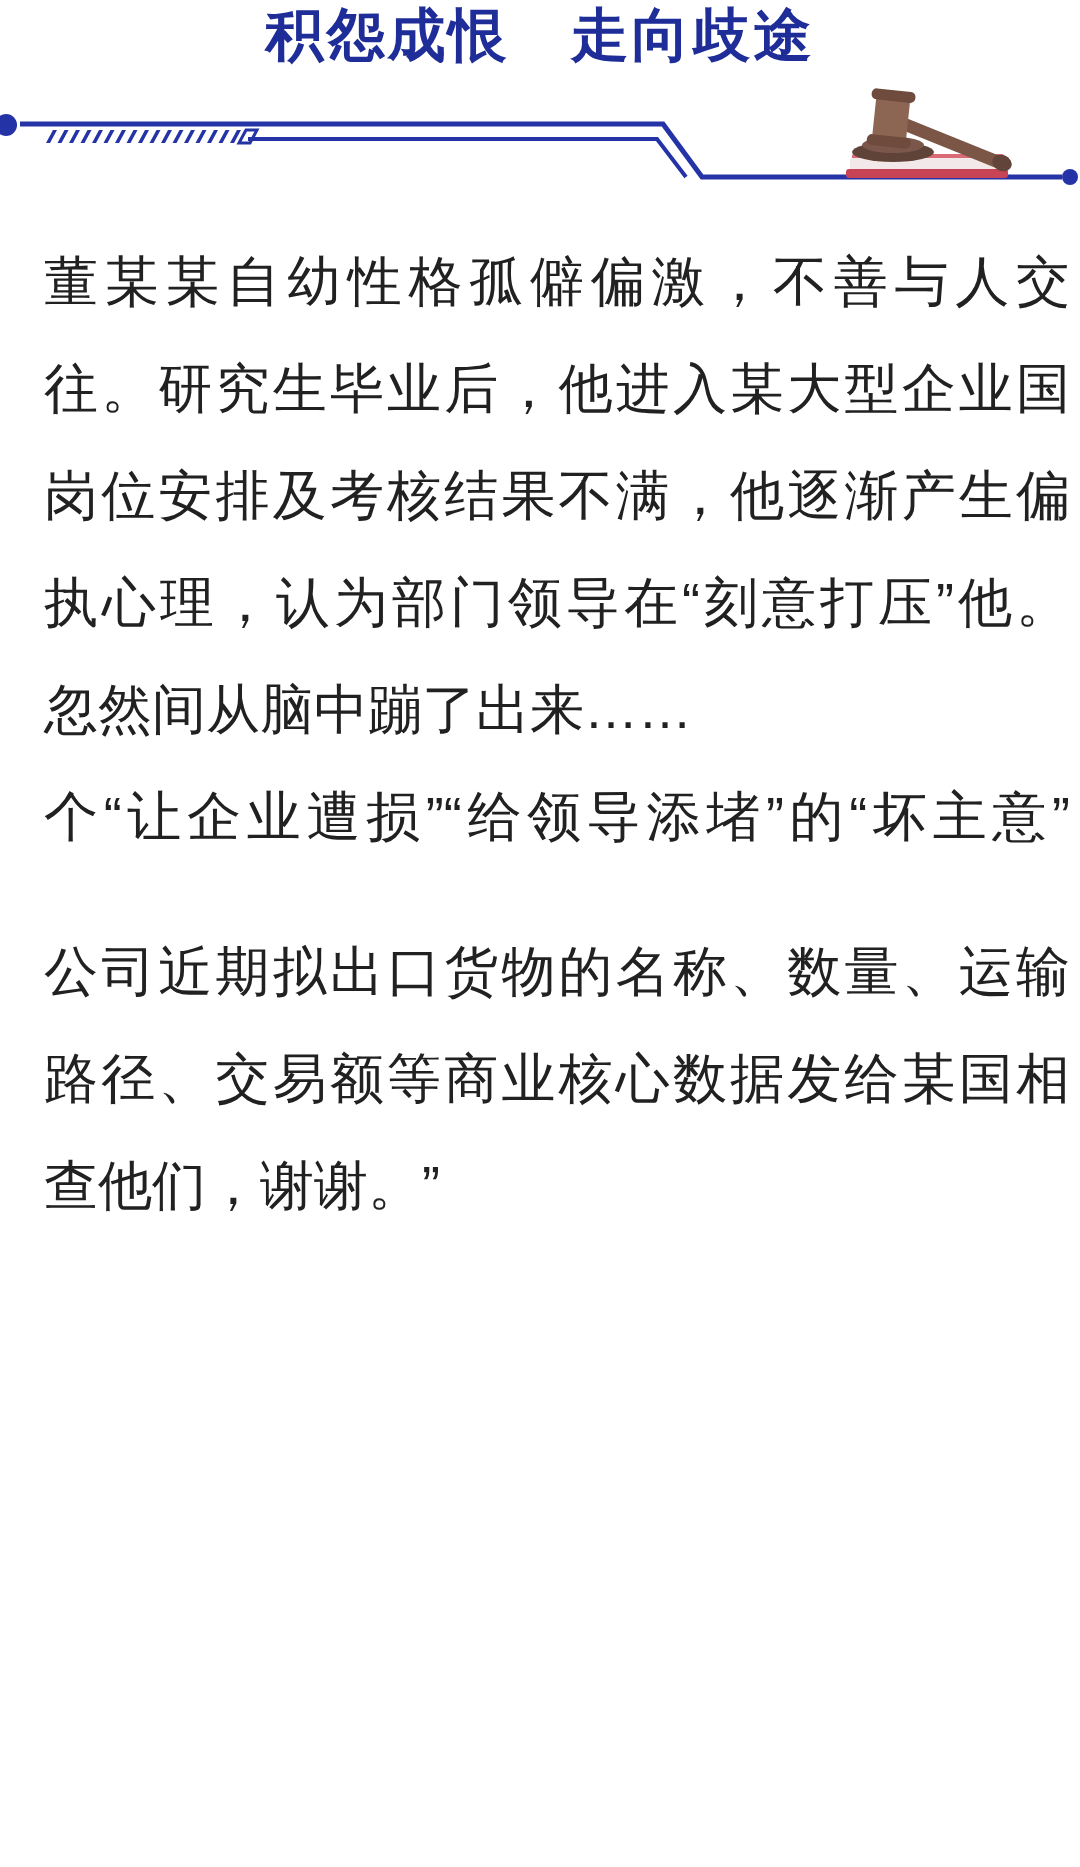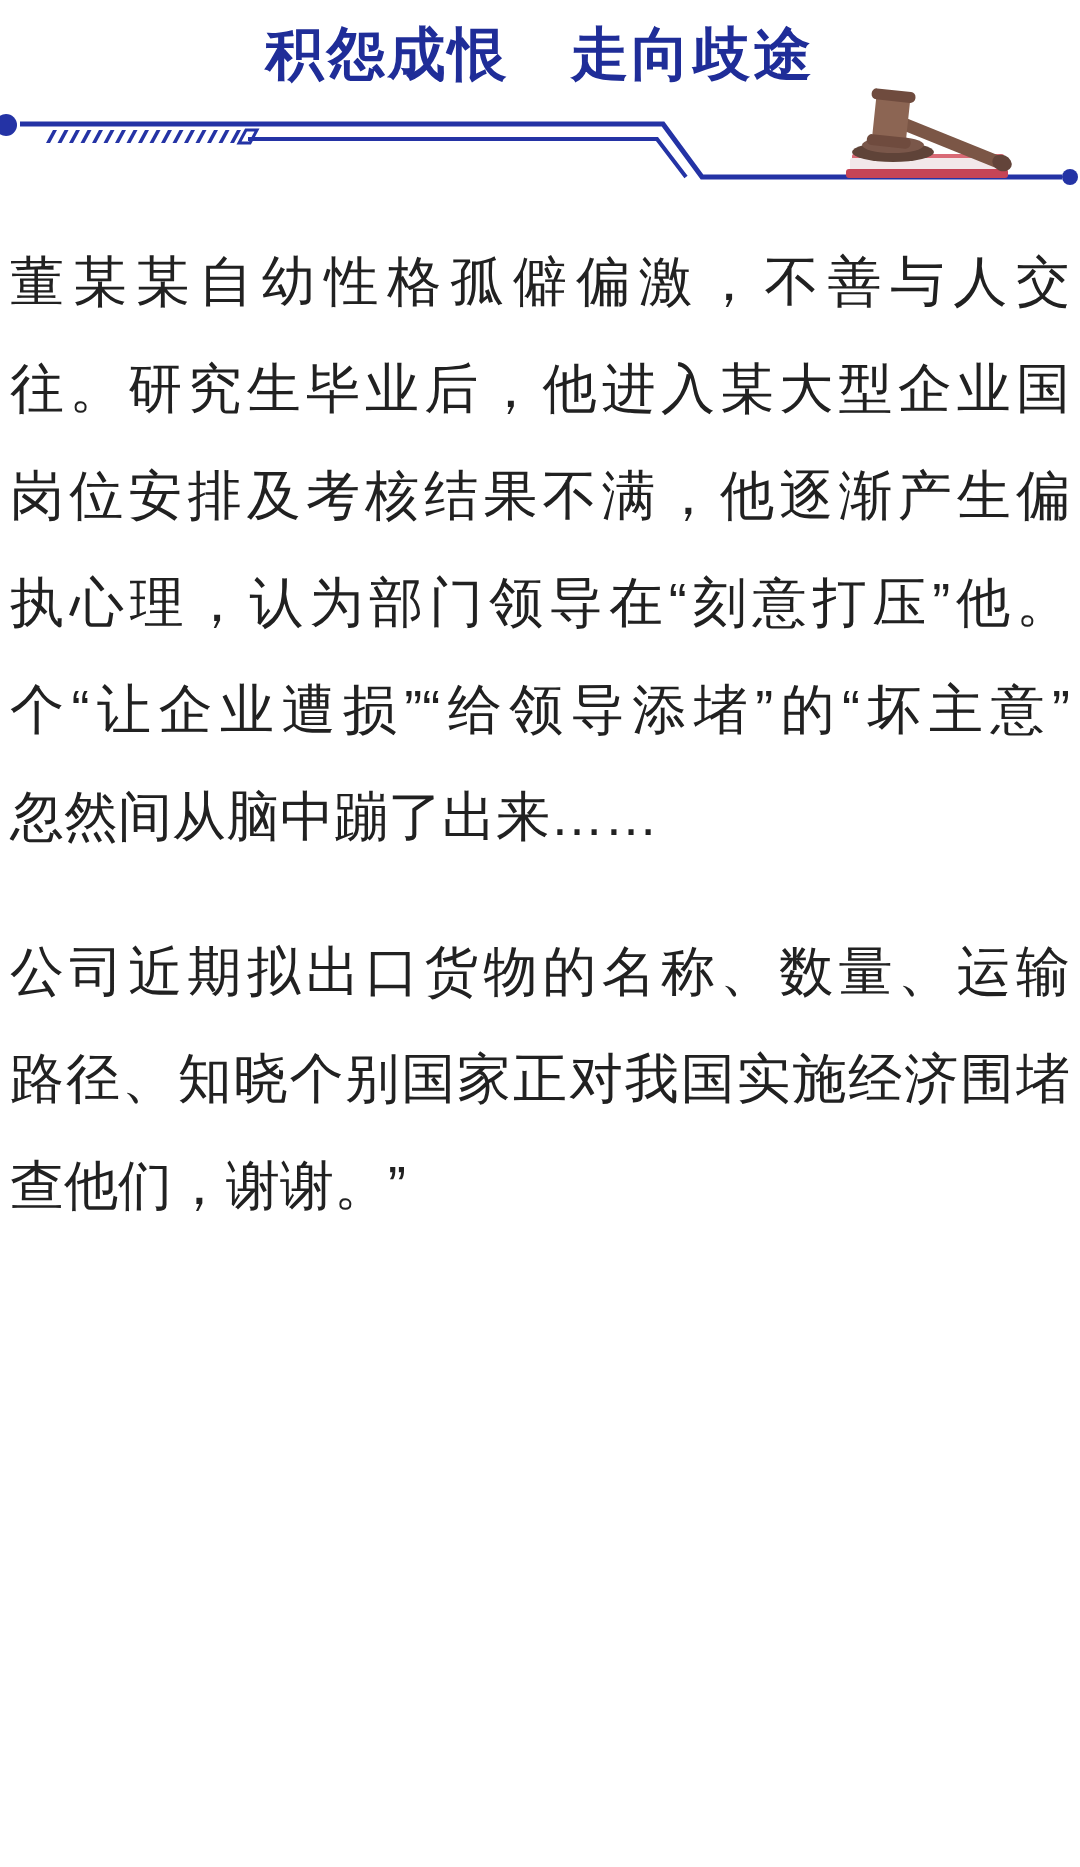--- a/index.html
+++ b/index.html
@@ -12,21 +12,21 @@
   html,body{background:#e9e9e9;}
   body{font-family:"Liberation Sans","DejaVu Sans",sans-serif;}
   .page{
     position:relative;
     width:1080px;height:1867px;
     margin:0 auto;
     background:var(--bg);
     overflow:hidden;
   }
   .title{
-    padding-top:19px;
+    padding-top:0;
     height:82px;
     text-align:center;
     font-size:58px;
     line-height:70px;
     font-weight:700;
     letter-spacing:3px;
     color:var(--title-blue);
   }
   .divider{
     position:relative;
@@ -43,20 +43,21 @@
     color:var(--text-color);
     font-size:54px;
     line-height:107px;
   }
   .paragraph + .paragraph{margin-top:48px;}
   .line{
     height:107px;
     text-align:justify;
     text-align-last:justify;
     white-space:nowrap;
+    margin-left:34px;
   }
   .line.last{
     text-align-last:left;
   }
 </style>
 </head>
 <body>
 
 <div class="page">
 
@@ -119,23 +120,23 @@
       </g>
     </svg>
   </div>
 
   <div class="article-body">
       <div class="paragraph">
         <div class="line">董某某自幼性格孤僻偏激，不善与人交</div>
         <div class="line">往。研究生毕业后，他进入某大型企业国</div>
         <div class="line">岗位安排及考核结果不满，他逐渐产生偏</div>
         <div class="line">执心理，认为部门领导在“刻意打压”他。</div>
+        <div class="line last">忽然间从脑中蹦了出来……</div>
         <div class="line">个“让企业遭损”“给领导添堵”的“坏主意”</div>
-        <div class="line last">忽然间从脑中蹦了出来……</div>
       </div>
       <div class="paragraph">
         <div class="line">公司近期拟出口货物的名称、数量、运输</div>
-        <div class="line">路径、知晓个别国家正对我国实施经济围堵</div>
+        <div class="line">路径、交易额等商业核心数据发给某国相</div>
         <div class="line last">查他们，谢谢。”</div>
       </div>
     </div>
 
 </div>
 
 </body></html>

